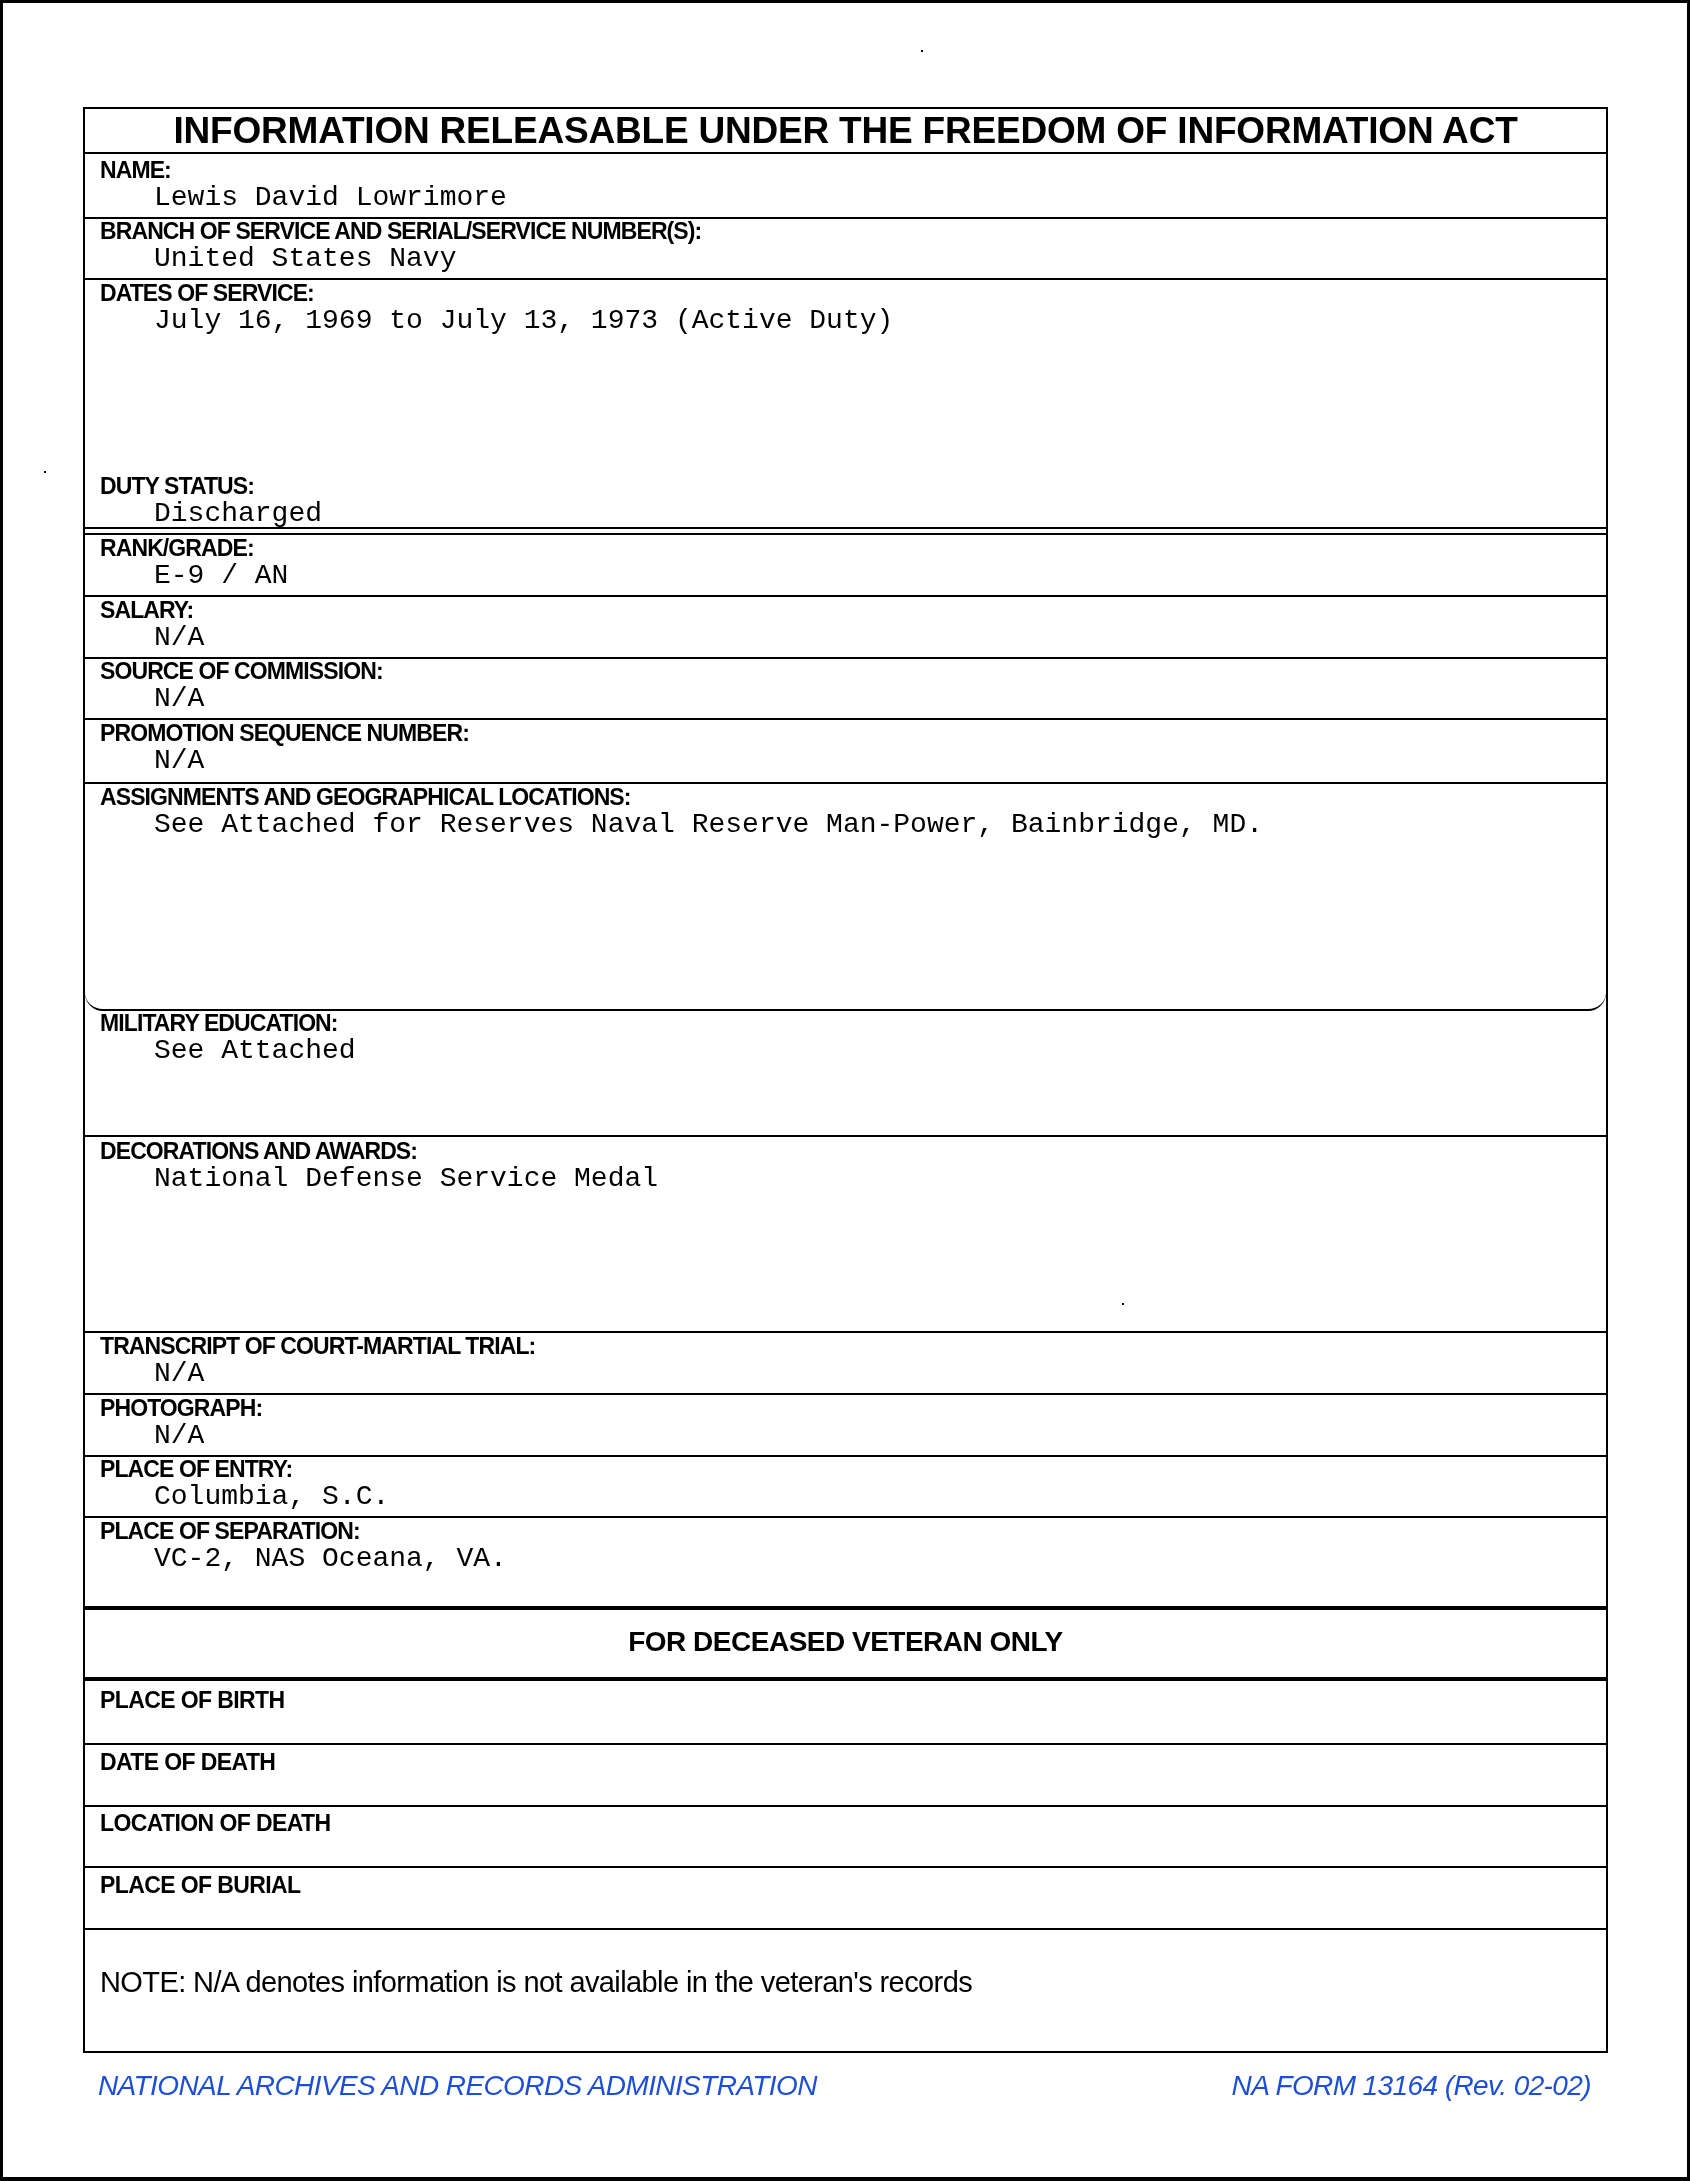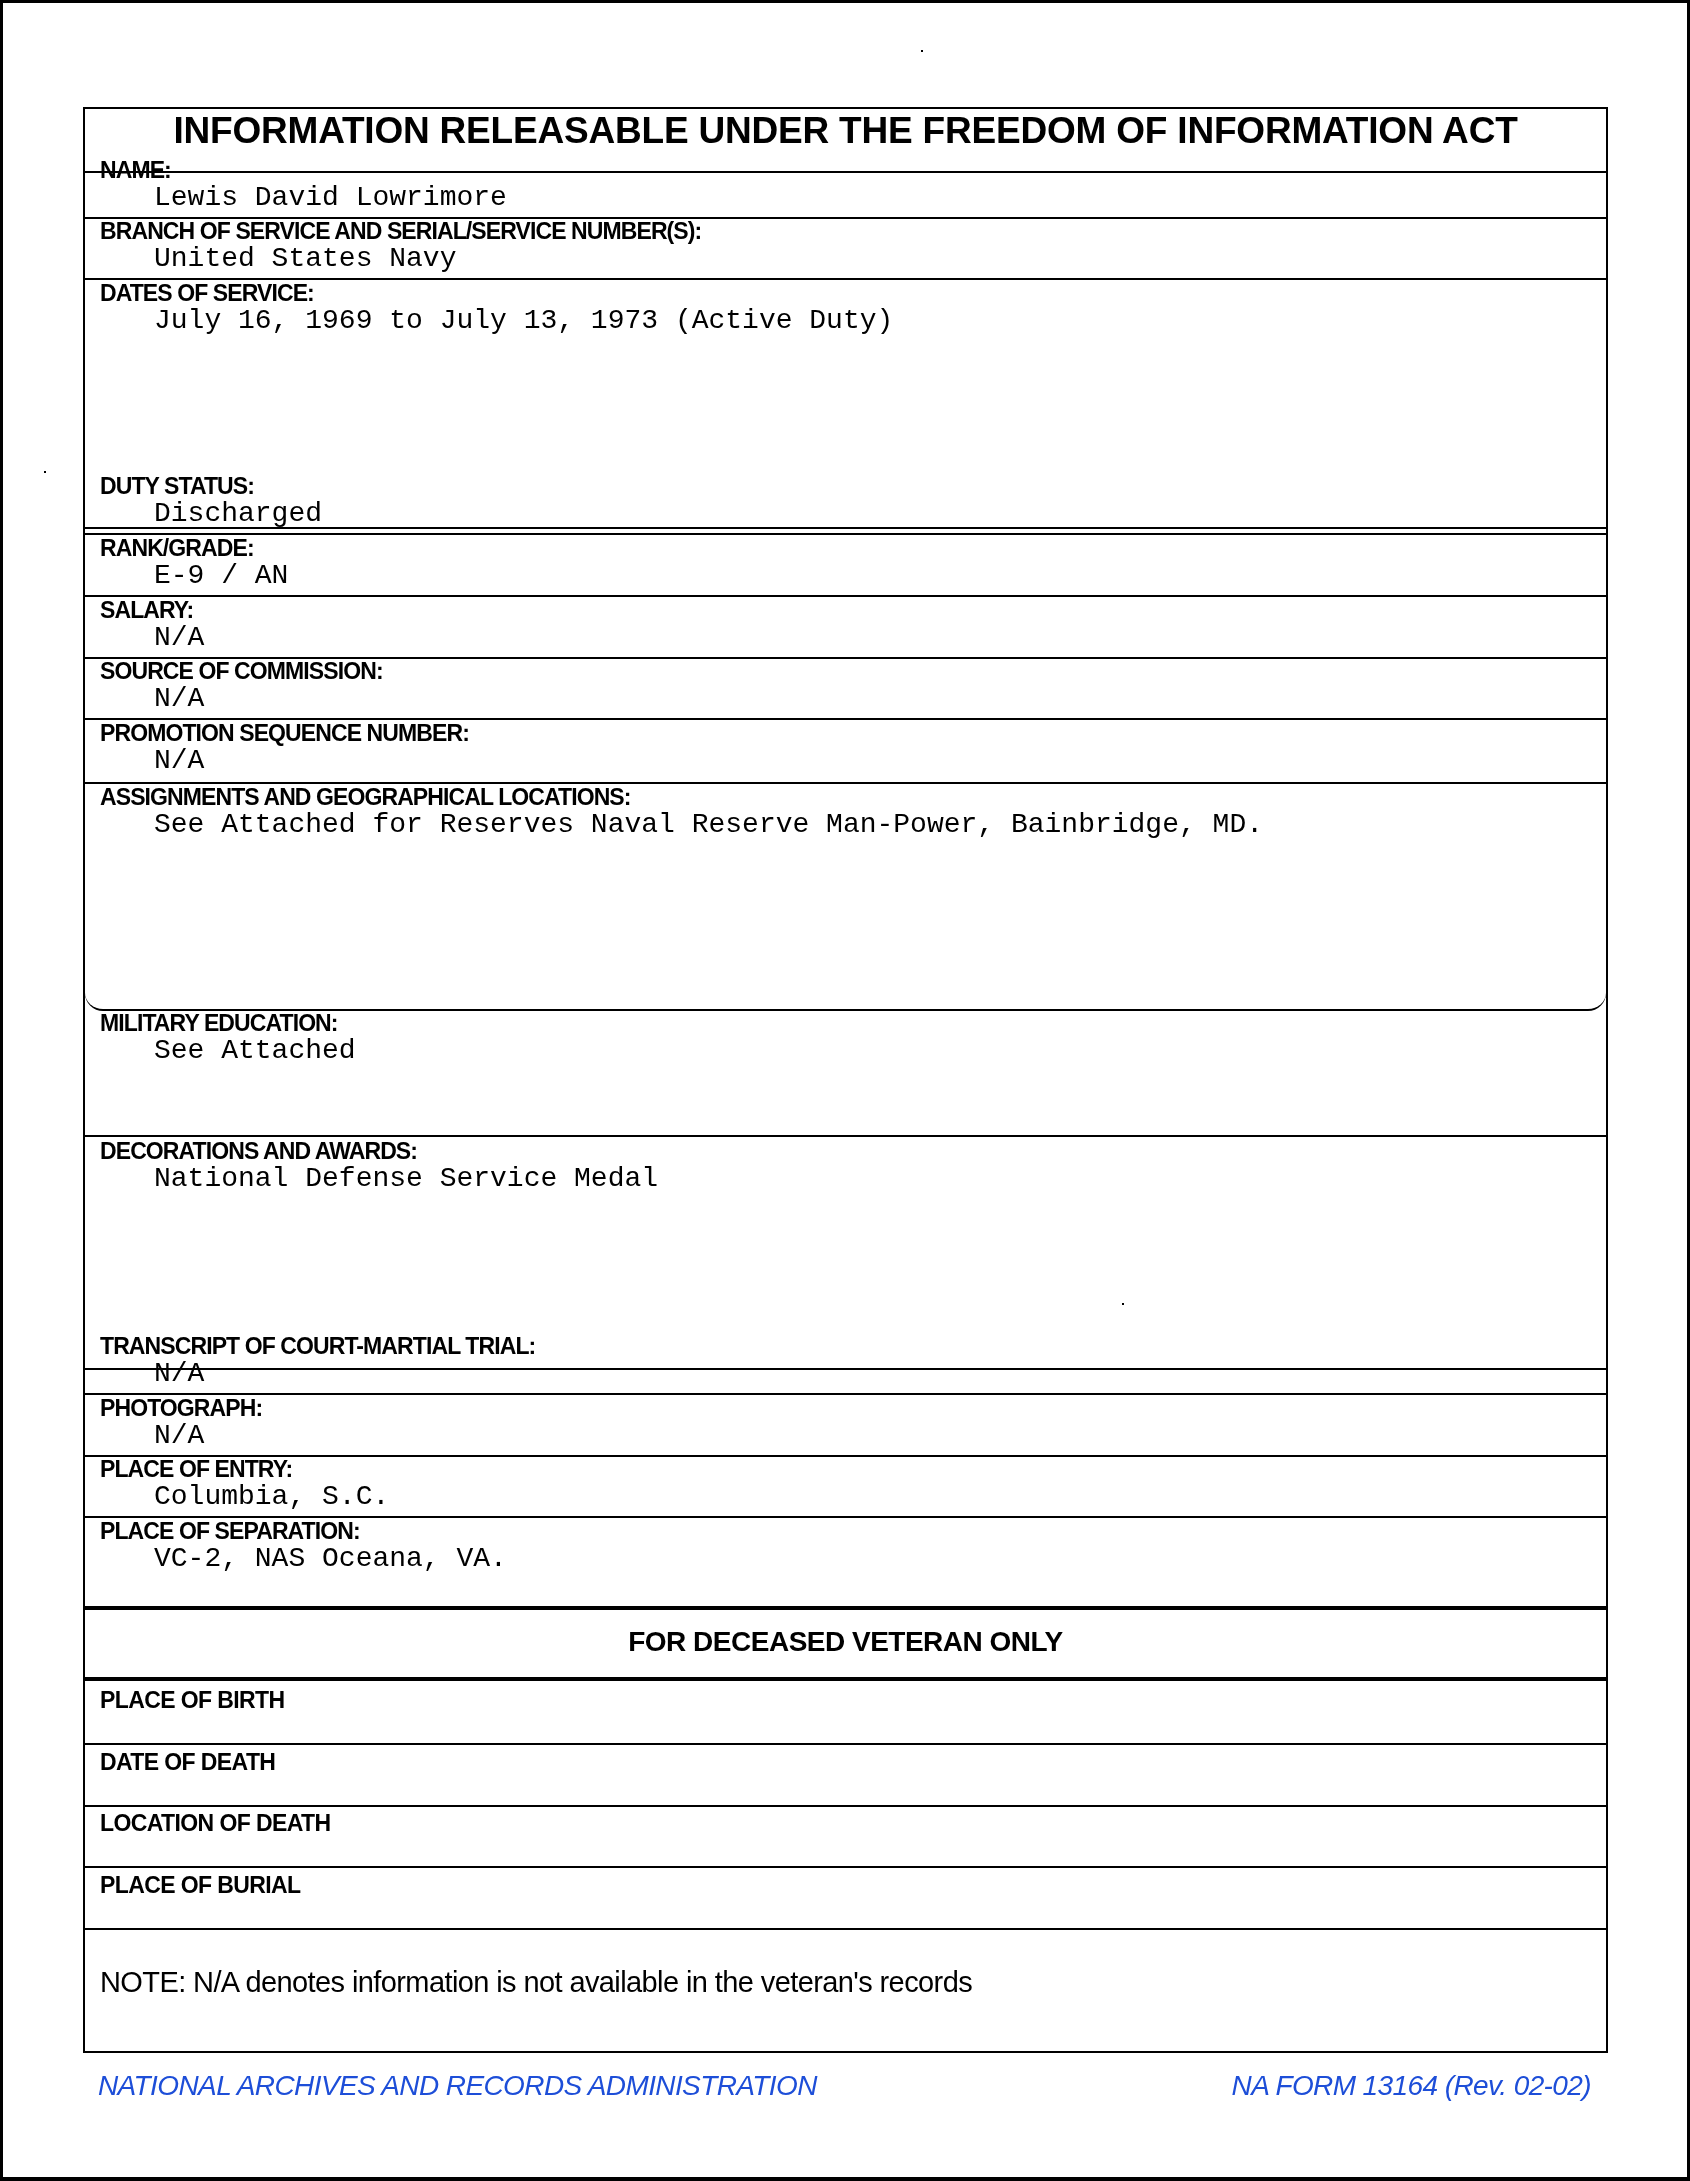--- a/index.html
+++ b/index.html
@@ -51,21 +51,21 @@
 </style>
 </head>
 <body>
 
 <div class="page-frame"></div>
 <div class="speck" style="left:921px; top:50px;"></div>
 <div class="speck" style="left:44px; top:471px;"></div>
 
 <div class="form">
 
-  <div class="row" style="top:0; height:64px;">
+  <div class="row" style="top:0; height:45px;">
     <div class="title">INFORMATION RELEASABLE UNDER THE FREEDOM OF INFORMATION ACT</div>
   </div>
 
   <div class="row" style="top:46px; height:64px;">
     <div class="label">NAME:</div>
     <div class="value">Lewis David Lowrimore</div>
   </div>
 
   <div class="row" style="top:107px; height:64px;">
     <div class="label">BRANCH OF SERVICE AND SERIAL/SERVICE NUMBER(S):</div>
@@ -105,21 +105,21 @@
   <div class="row" style="top:673px; height:229px;border-radius:18px;">
     <div class="label">ASSIGNMENTS AND GEOGRAPHICAL LOCATIONS:</div>
     <div class="value">See Attached for Reserves Naval Reserve Man-Power, Bainbridge, MD.</div>
   </div>
 
   <div class="row" style="top:899px; height:129px;">
     <div class="label">MILITARY EDUCATION:</div>
     <div class="value">See Attached</div>
   </div>
 
-  <div class="row" style="top:1027px; height:234px;">
+  <div class="row" style="top:1027px; height:197px;">
     <div class="label">DECORATIONS AND AWARDS:</div>
     <div class="value">National Defense Service Medal</div>
     <div class="speck" style="left:1037px; top:167px;"></div>
   </div>
 
   <div class="row" style="top:1222px; height:64px;">
     <div class="label">TRANSCRIPT OF COURT-MARTIAL TRIAL:</div>
     <div class="value">N/A</div>
   </div>
 

